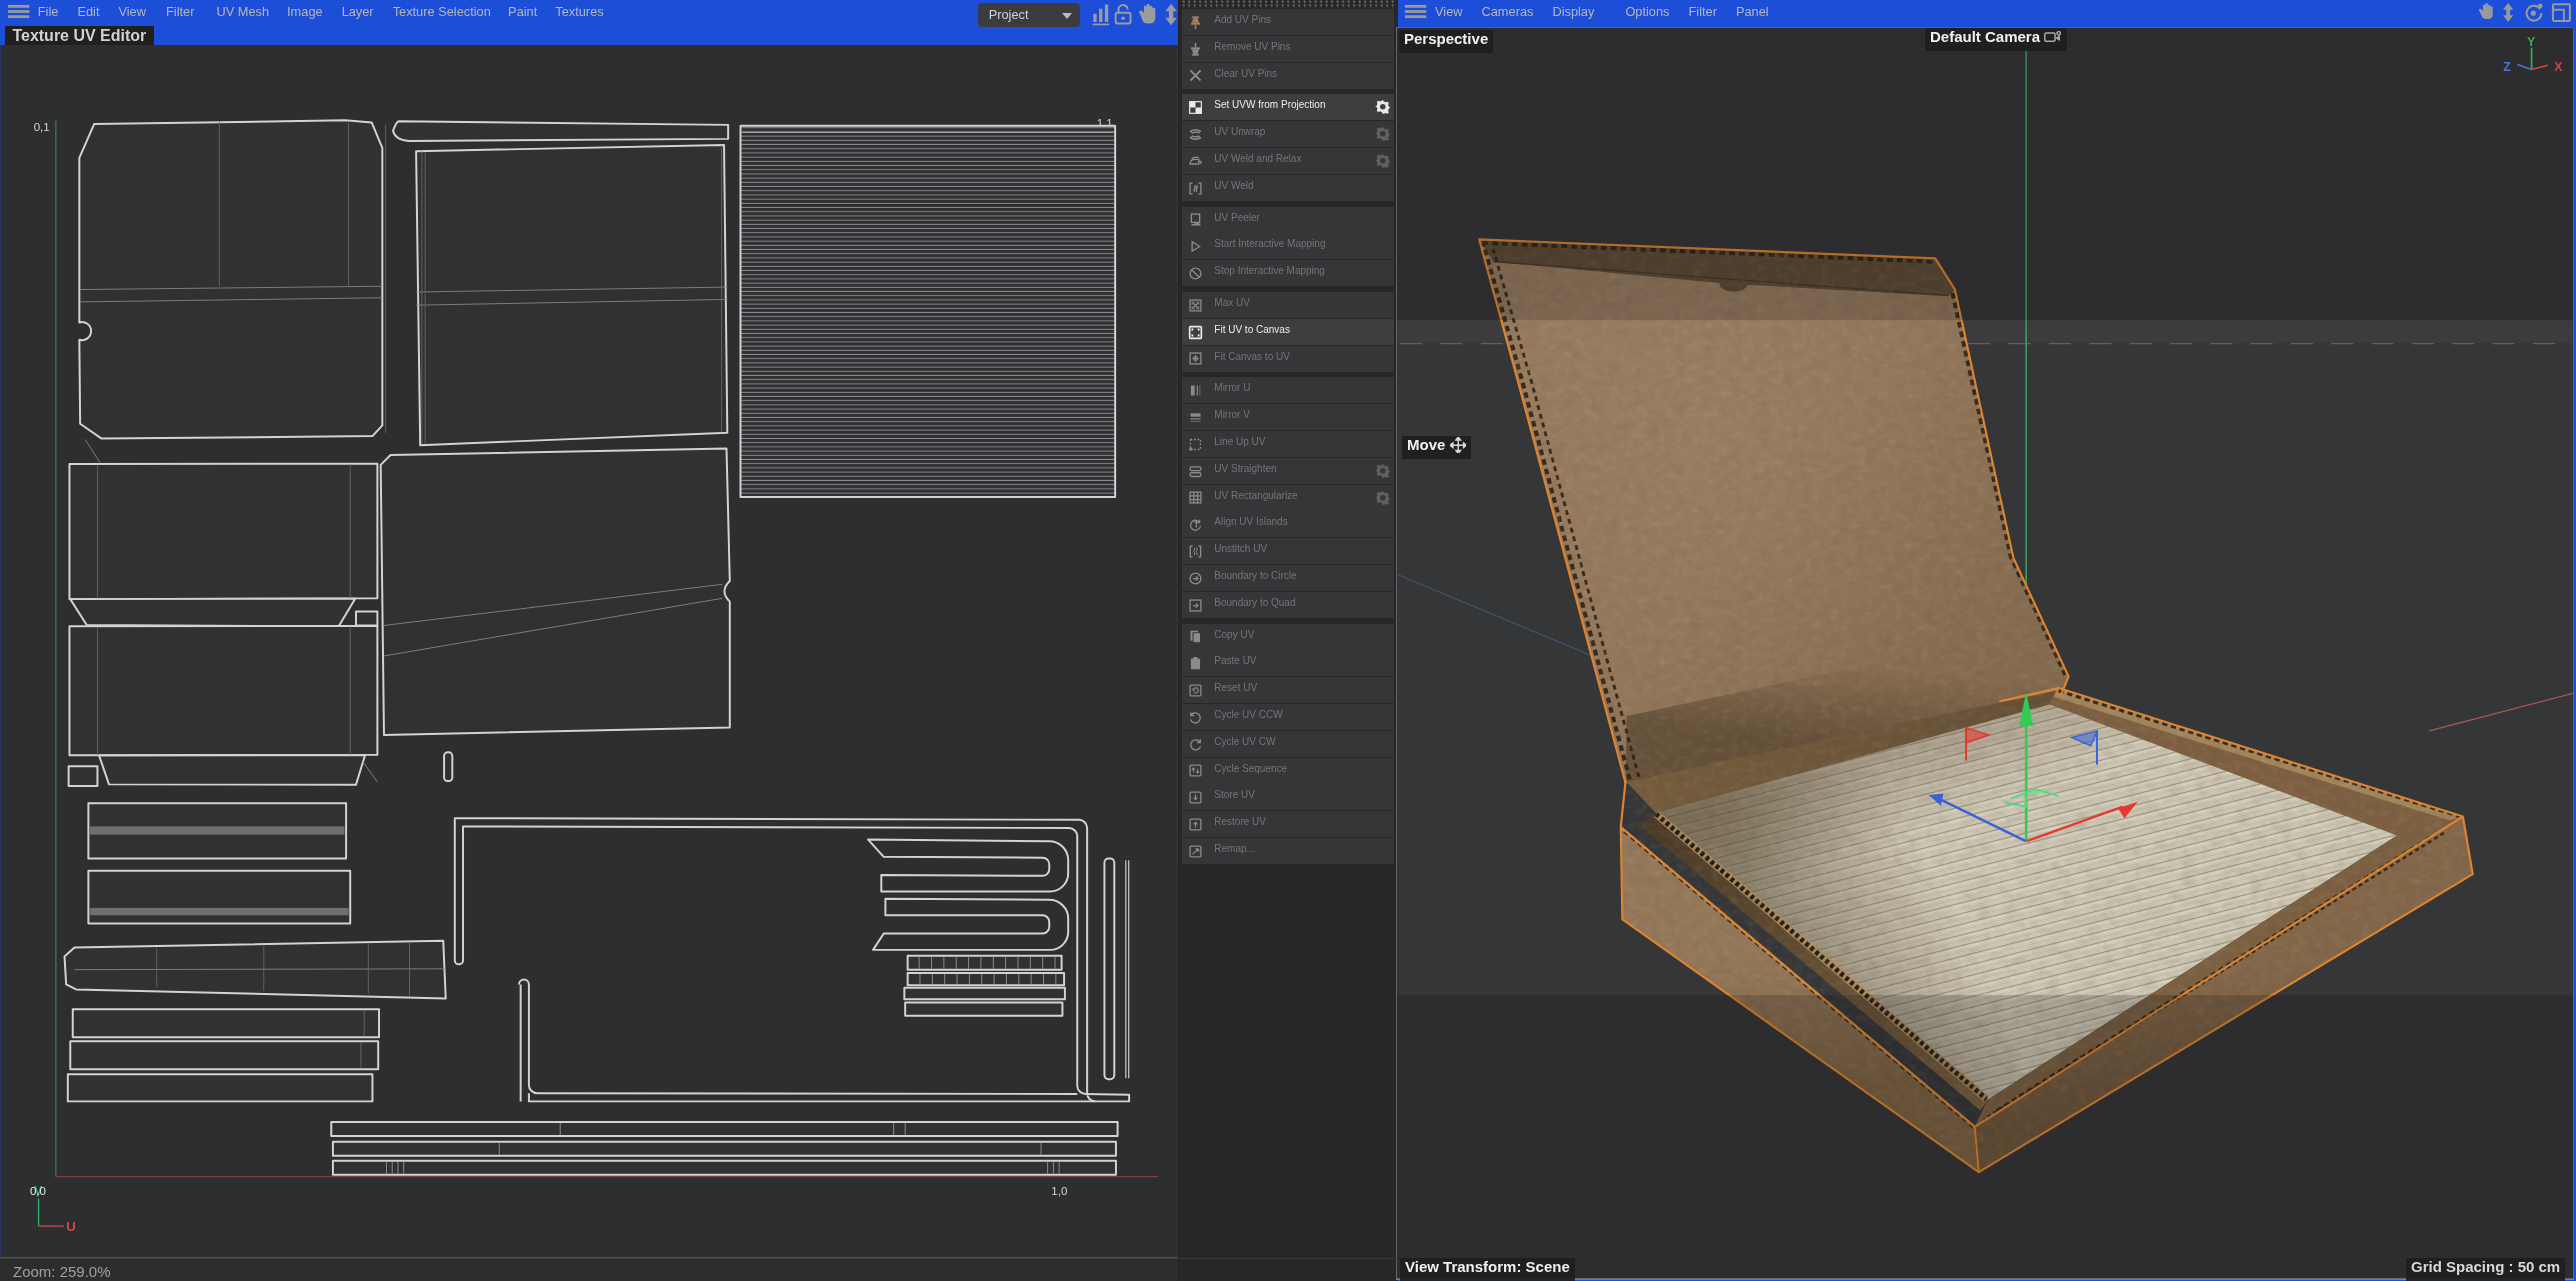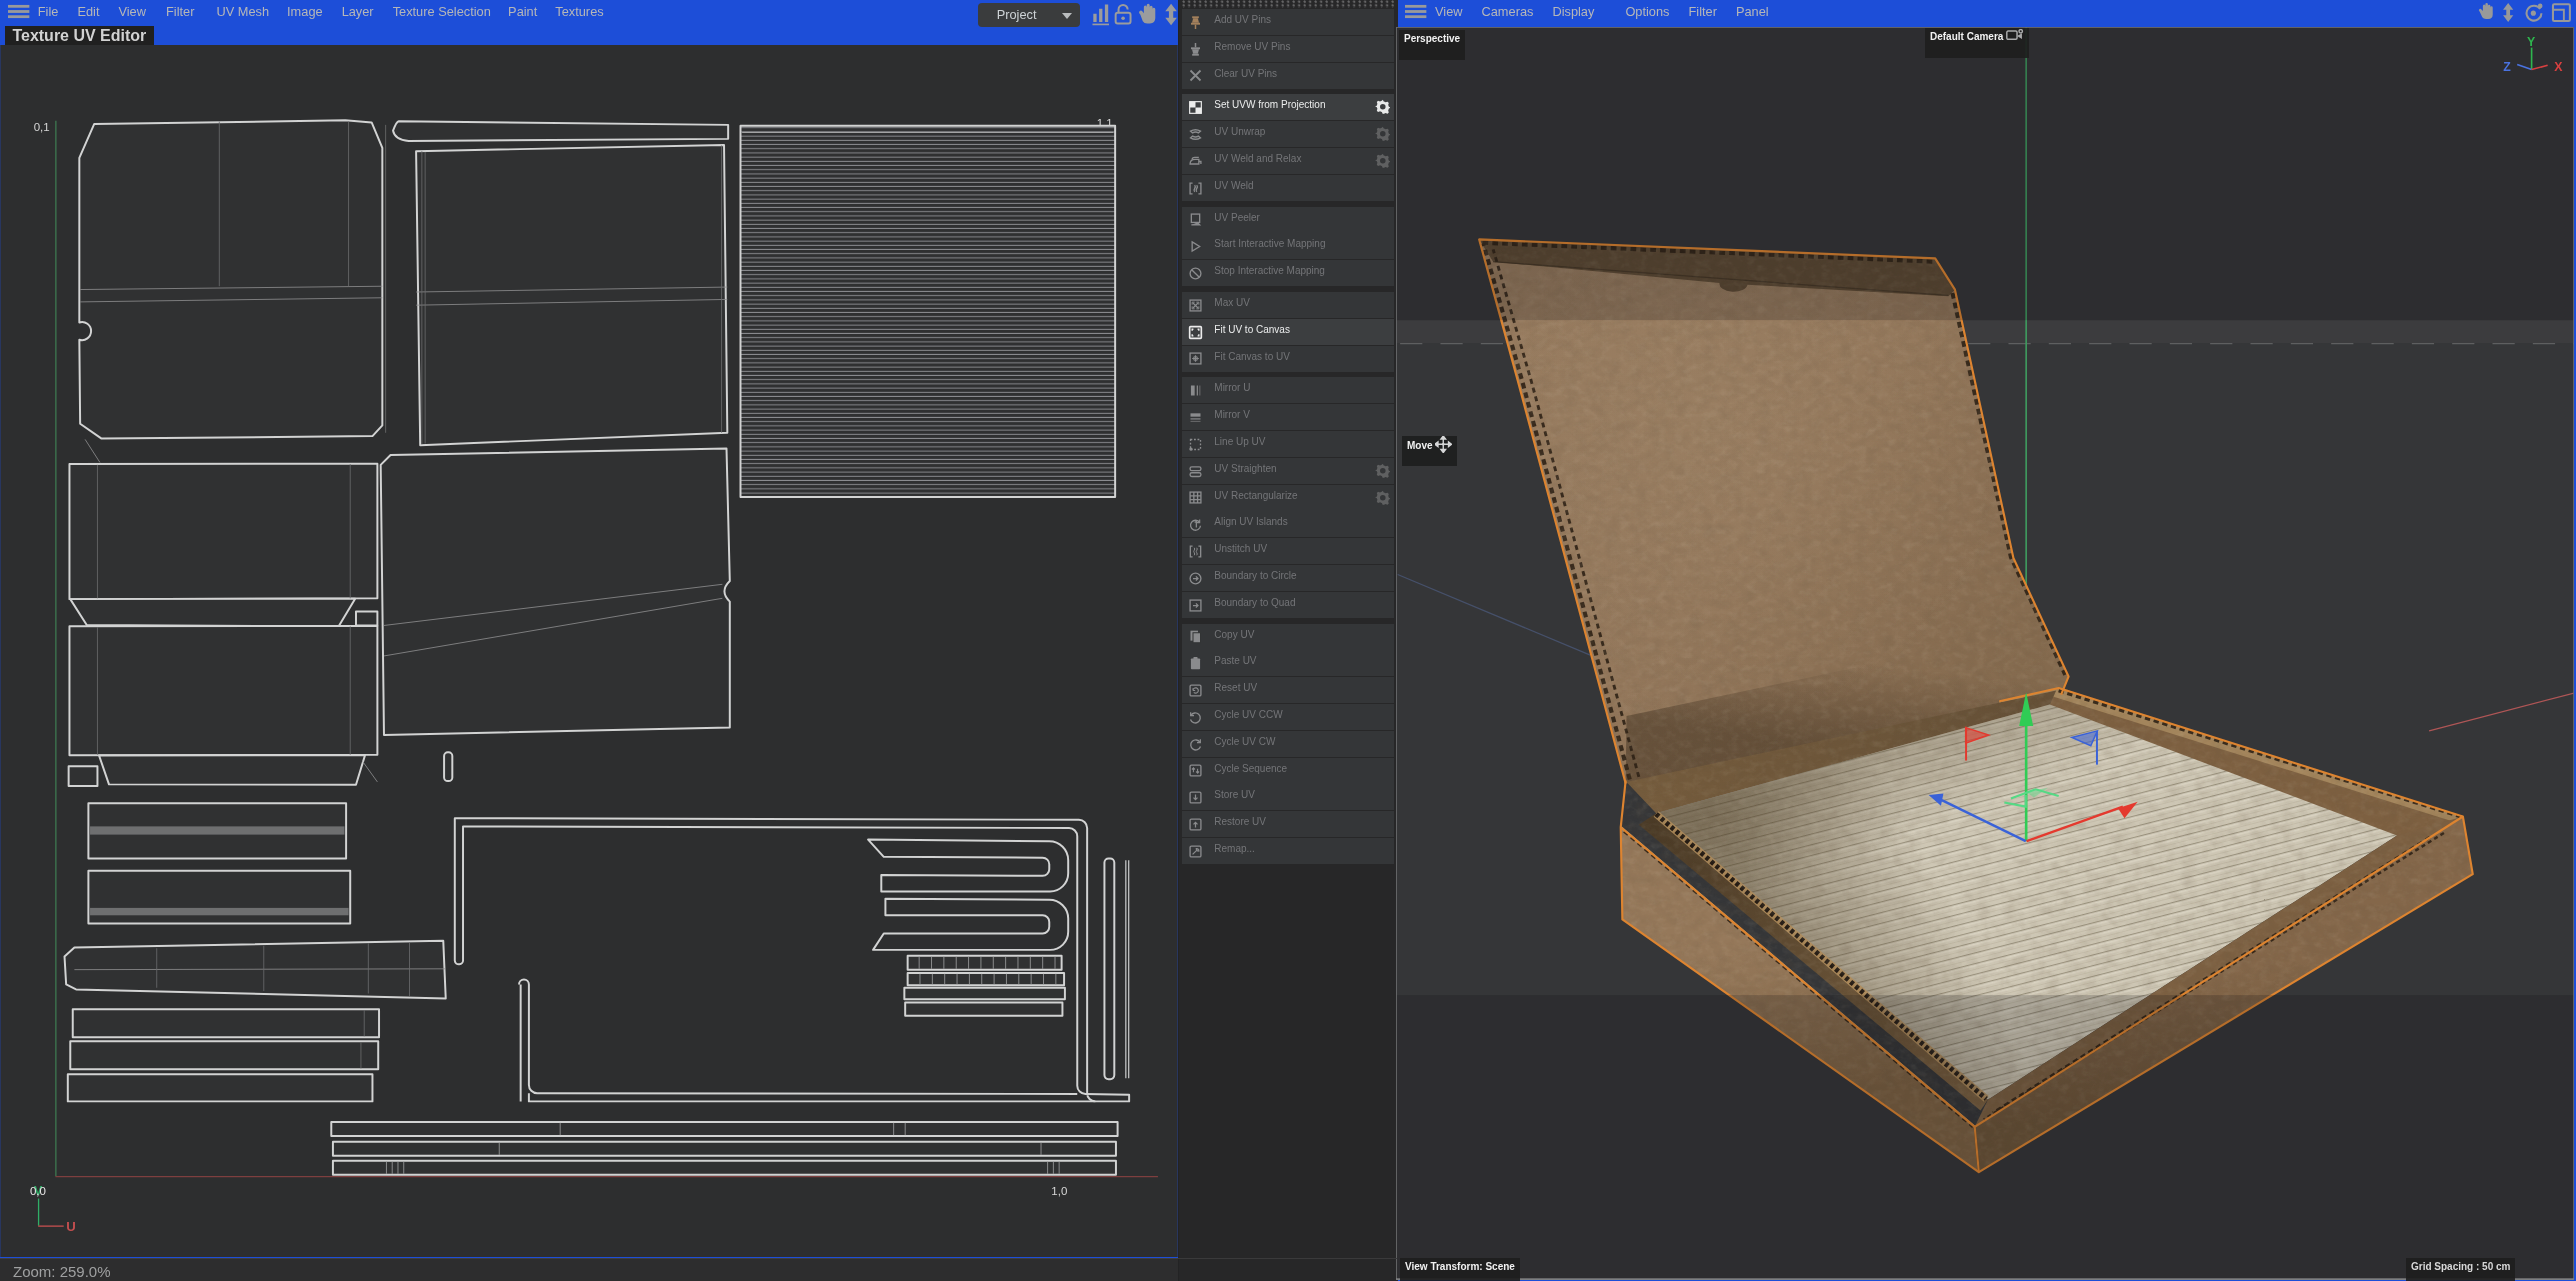--- a/index.html
+++ b/index.html
@@ -7,37 +7,37 @@
   #page{position:relative;width:2576px;height:1281px;background:#1d4ed8;}
   .abs{position:absolute;}
   .mbar{position:absolute;top:0;height:23px;display:flex;align-items:center;color:#b6b7b8;font-size:12.8px;}
   .mbar span{display:inline-block;}
   #uvtab{position:absolute;left:5px;top:25.5px;height:19px;line-height:19px;padding:0 7.4px;background:#202020;
     color:#d2d2d2;font-size:16px;font-weight:bold;}
   #lstatus{position:absolute;left:0;top:1258px;width:1178px;height:24px;background:#2d2d2e;border-top:0.8px solid #3e3e3f;}
   #lstatus2{position:absolute;left:1178px;top:1258px;width:219px;height:0.8px;background:#3a3a3b;}
   #lstatus span{position:absolute;left:13px;top:4.1px;color:#9fa0a1;font-size:15px;}
   #projdd{position:absolute;left:978px;top:2.5px;width:102px;height:24px;background:#3a3c3d;border-radius:4.1px;}
-  #projdd .pt{position:absolute;left:10.7px;top:4.1px;color:#ced3d6;font-size:12.8px;margin-left:8px;}
+  #projdd .pt{position:absolute;left:10.7px;top:4.1px;color:#ced3d6;font-size:12.8px;}
   #projdd .tri{position:absolute;right:8.2px;top:10px;width:0;height:0;border-left:5.8px solid transparent;
     border-right:5.8px solid transparent;border-top:6.6px solid #b9bcbe;}
   #mcol{position:absolute;left:1178px;top:0;width:220px;height:1281px;background:#272728;border-left:1.6px solid #232324;box-sizing:border-box;}
   #mdots{position:absolute;left:3.3px;top:0px;width:212px;height:8.2px;
     background-image:radial-gradient(circle at 1.6px 1.6px, #646465 1px, transparent 1.4px);
     background-size:5.5px 3.7px;}
   #mitems{position:absolute;left:3.3px;top:9px;width:212px;}
   .mi{position:relative;height:26px;background:#343638;}
   .mi + .mi{margin-top:0.8px;}
   .mi.on{background:#3c3e40;}
   .mgap{height:5.8px;}
   .mi .ic{position:absolute;left:5.8px;top:5.8px;width:15px;height:15px;}
   .mi .tx{position:absolute;left:32px;top:5px;font-size:10px;color:#747578;white-space:nowrap;}
   .mi.on .tx{color:#eceded;}
   .mi .gear{position:absolute;right:4.1px;top:5px;width:15.6px;height:15.6px;}
-  .vlabel{position:absolute;background:#1e1e1ee8;color:#f1f1f1;font-weight:bold;font-size:10px;height:30px;
+  .vlabel{position:absolute;background:#1e1e1ee8;color:#f1f1f1;font-weight:bold;font-size:15px;height:23px;
     line-height:18px;padding:0 5px;}
 </style>
 </head>
 <body>
 <div id="page">
 
   <div class="mbar" style="left:0;width:972px;">
     <svg width="23" height="15" viewBox="0 0 28 18" style="margin:0 6.6px 0 8.2px;">
       <g fill="#999a9b">
           <rect y="1" width="26" height="3.4"></rect>

